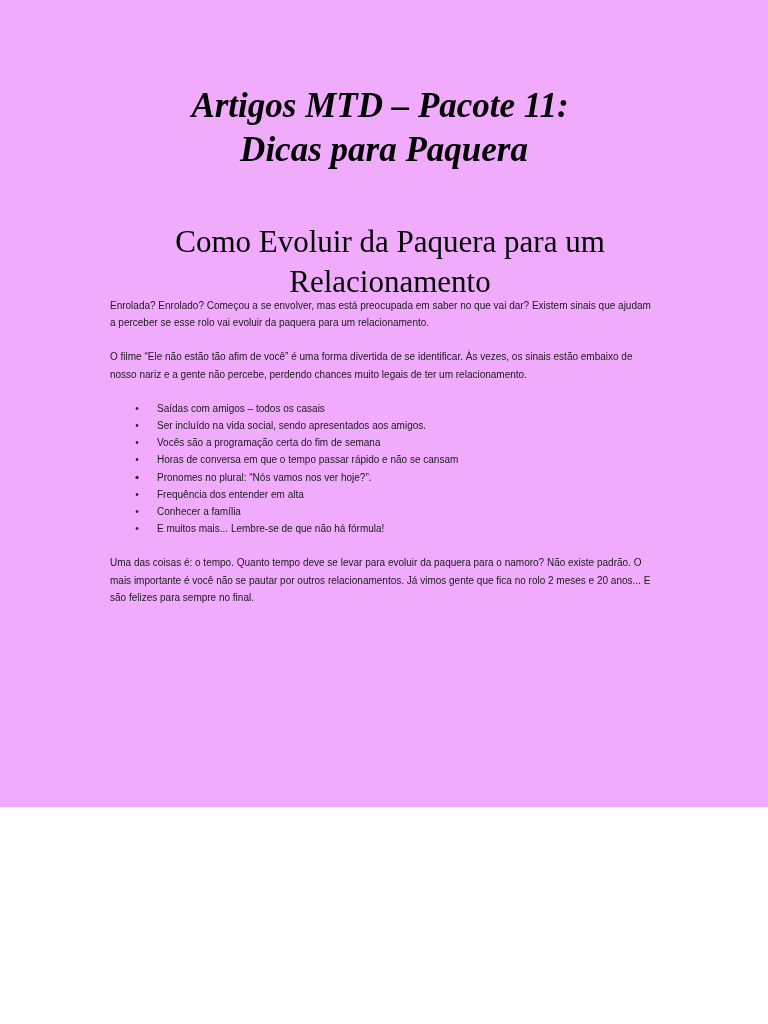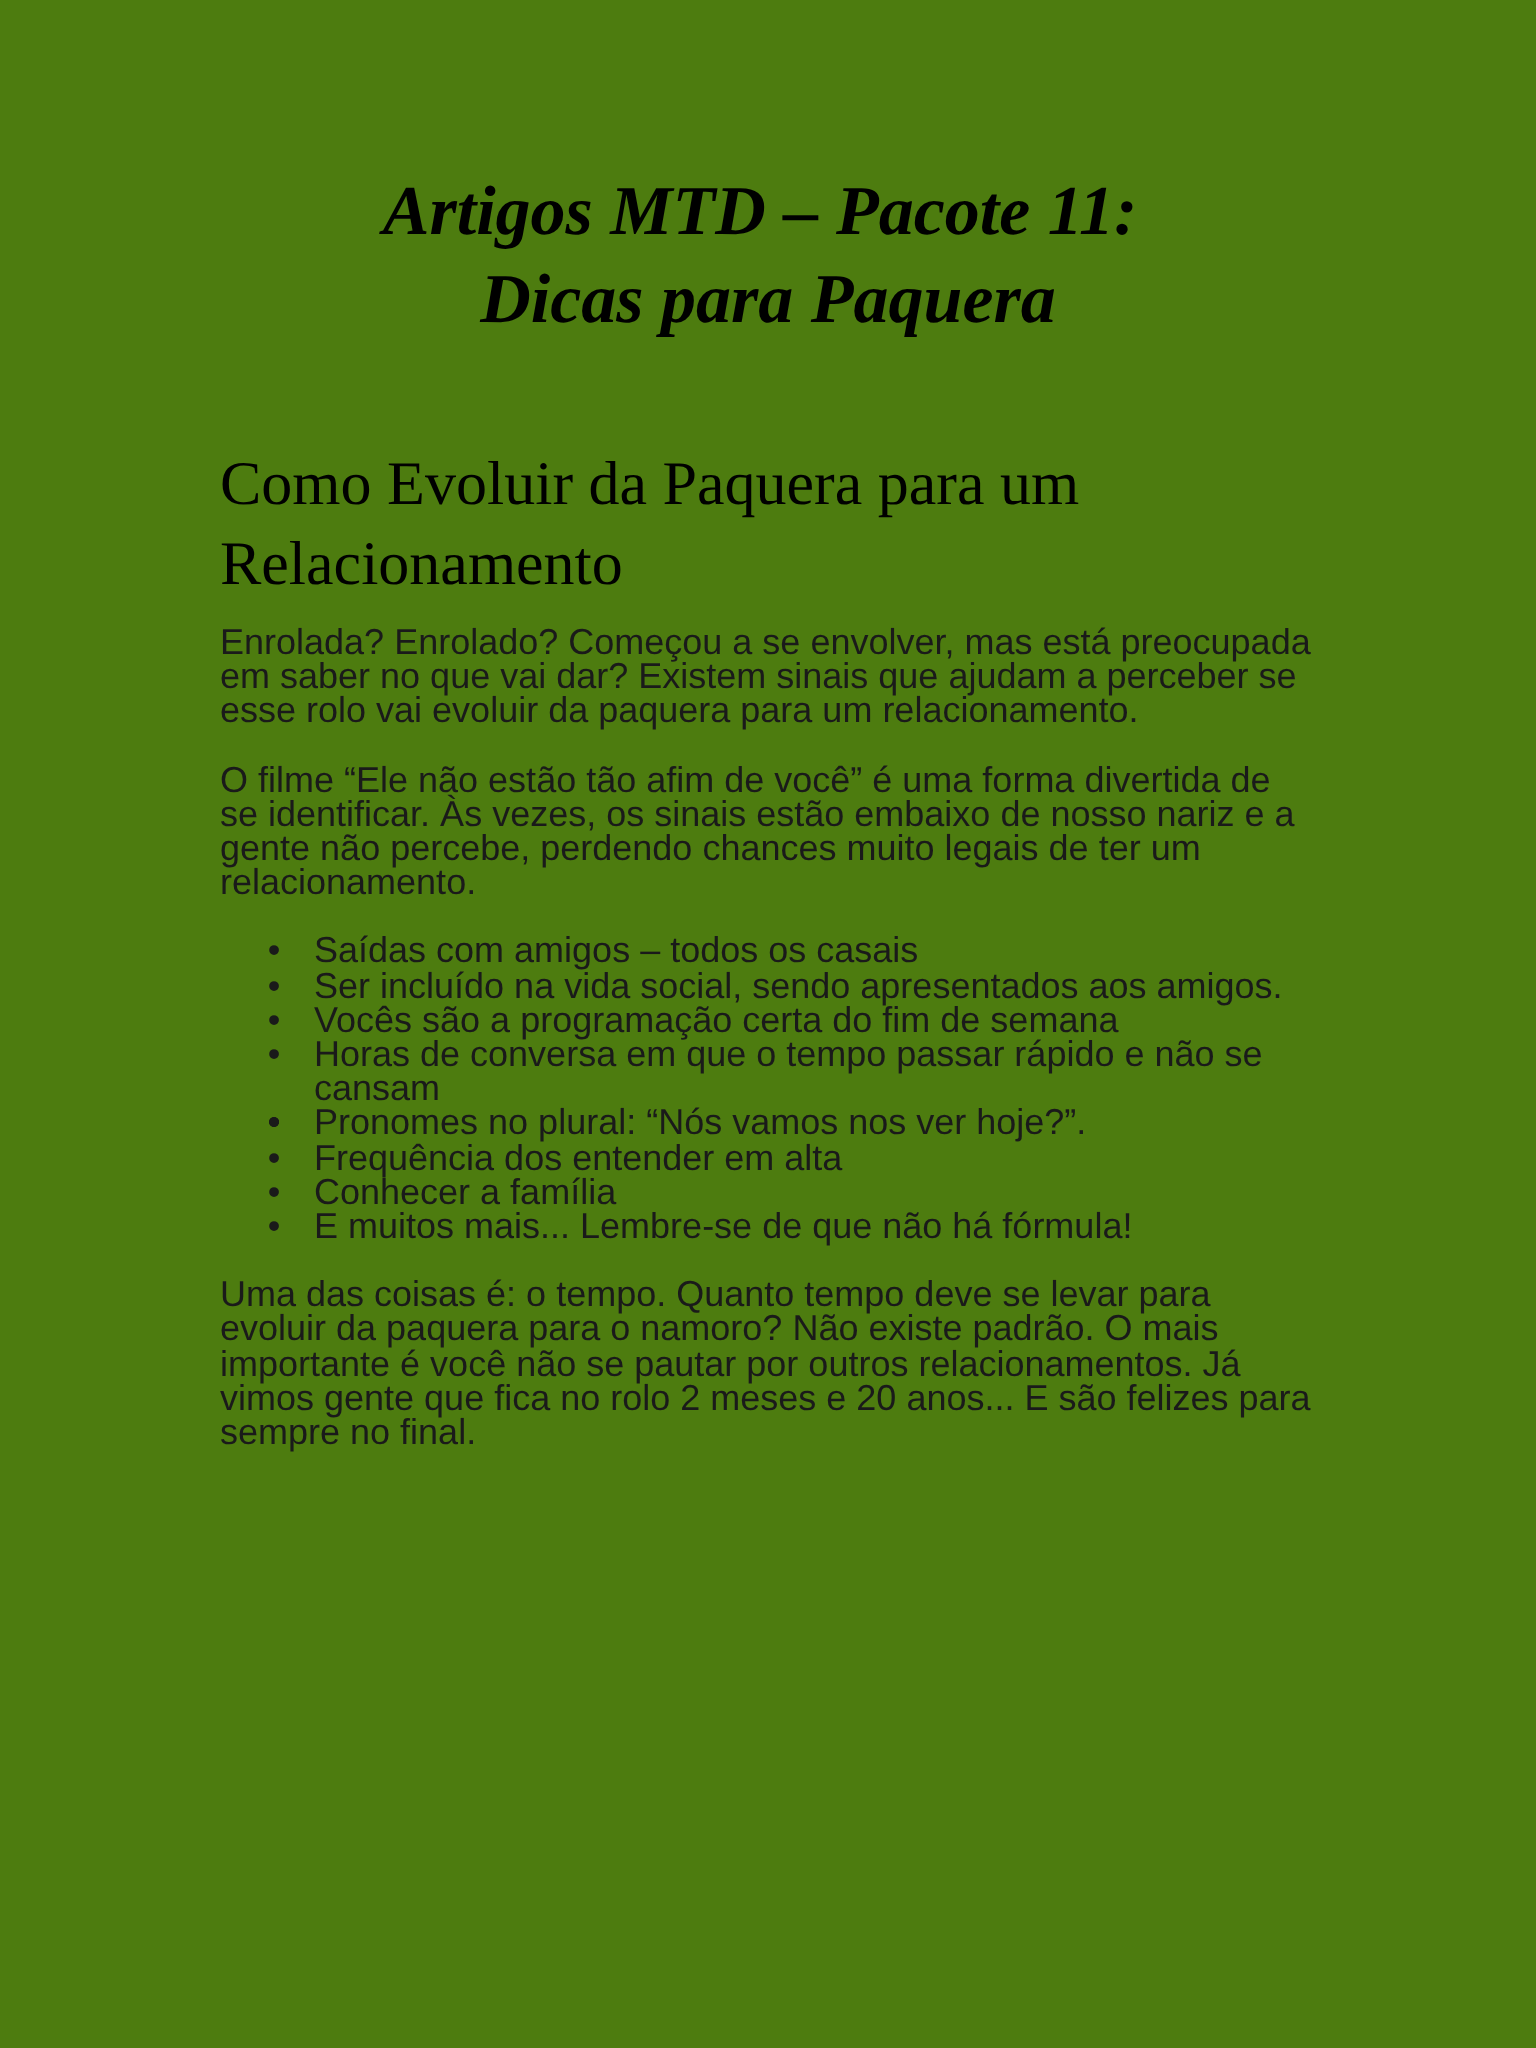--- a/index.html
+++ b/index.html
@@ -12,22 +12,22 @@
     height: 1024px;
     position: relative;
     overflow: hidden;
     color: #111111;
   }
   .page {
     position: absolute;
     left: 0;
     top: 0;
     width: 768px;
-    height: 1024px;
-    background: #4d7c0f;
+    height: 807px;
+    background: #f0abfc;
   }
   .title-block {
     position: absolute;
     top: 84px;
     left: 0;
     width: 768px;
     text-align: center;
     font-family: "Liberation Serif", "DejaVu Serif", serif;
     font-weight: bold;
     font-style: italic;
@@ -46,28 +46,29 @@
     position: absolute;
     top: 222px;
     left: 110px;
     width: 560px;
     font-family: "Liberation Serif", "DejaVu Serif", serif;
     font-size: 31px;
     line-height: 40px;
     font-weight: normal;
     color: #000000;
     margin: 0;
+    text-align: center;
   }
   .body {
     position: absolute;
-    top: 313px;
+    top: 297px;
     left: 110px;
     width: 548px;
     font-family: "Liberation Sans", "DejaVu Sans", sans-serif;
-    font-size: 18px;
+    font-size: 10px;
     line-height: 17.2px;
     color: #1a1a1a;
   }
   .body p {
     margin: 0 0 17px 0;
   }
   .body ul {
     margin: 0 0 17px 0;
     padding: 0 0 0 47px;
     list-style: none;

